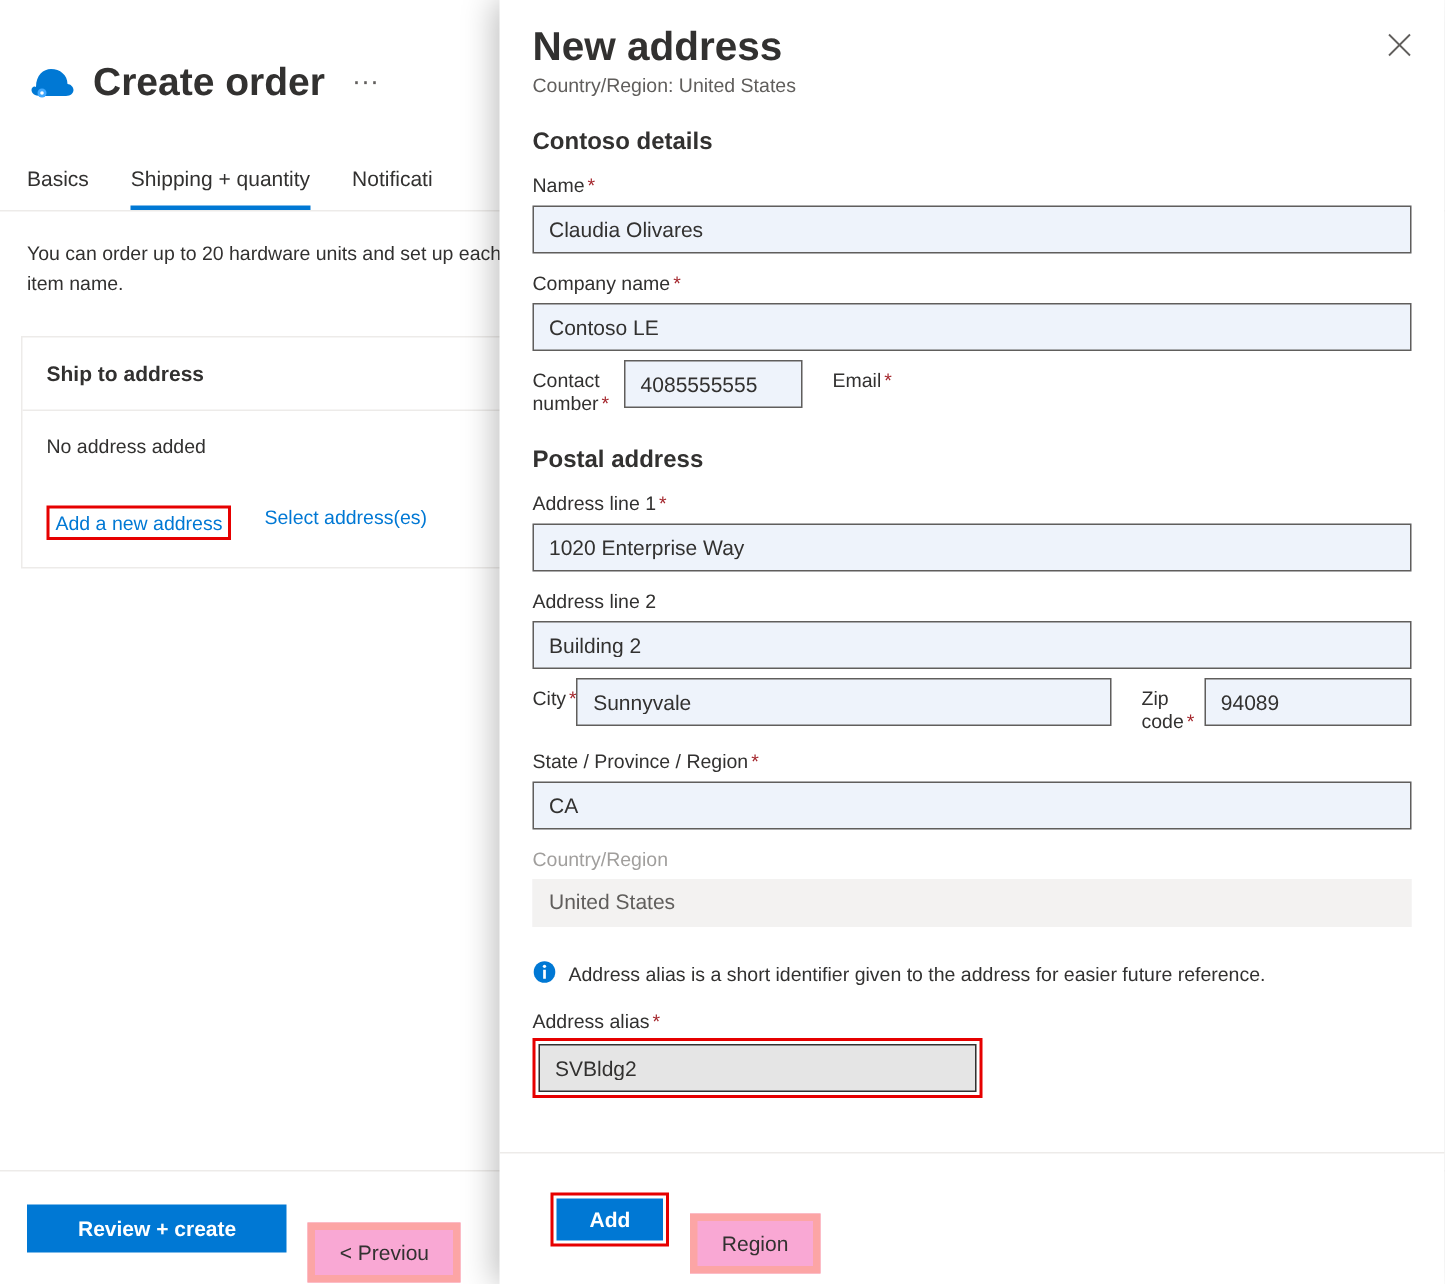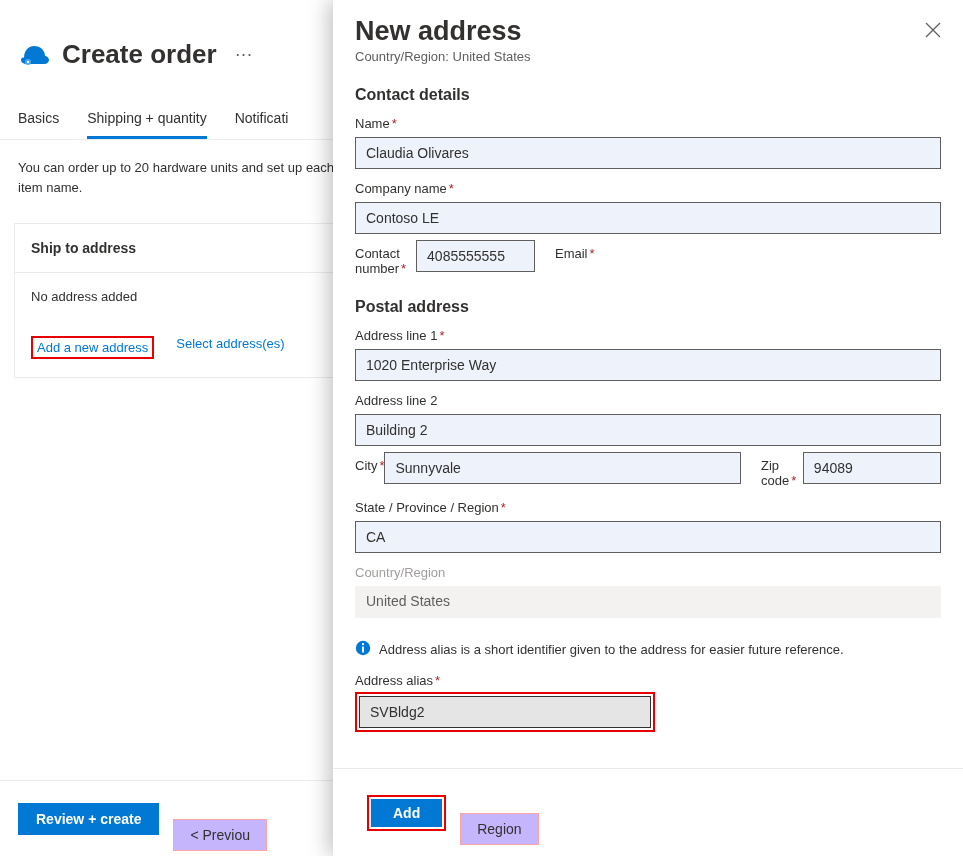--- a/index.html
+++ b/index.html
@@ -52,24 +52,24 @@
   .base-footer {
     position: absolute; left: 0; right: 0; bottom: 0;
     height: 76px; background: #ffffff;
     border-top: 1px solid #edebe9;
     display: flex; align-items: center; gap: 14px;
     padding: 0 18px;
   }
   .btn-primary {
     background: #0078d4; color: #ffffff; border: none;
     font-size: 14px; font-weight: 600;
-    padding: 8px 18px; cursor: pointer;
+    padding: 8px 34px; cursor: pointer;
   }
   .btn-secondary {
-    background: #c4b5fd; color: #323130; border: 1px solid #fca5a5;
+    background: #f9a8d4; color: #323130; border: 5px solid #fca5a5;
     font-size: 14px; padding: 7px 16px; cursor: pointer; margin-top: 32px;
   }
 
   
   .panel {
     position: absolute; top: 0; right: 0; bottom: 0;
     width: 630px; background: #ffffff;
     box-shadow: -4px 0 20px rgba(0,0,0,0.25);
     display: flex; flex-direction: column;
   }
@@ -164,21 +164,21 @@
         <div class="panel-title">New address</div>
         <div class="panel-subtitle">Country/Region: United States</div>
       </div>
       <svg class="close-icon" viewBox="0 0 16 16">
         <line x1="1" y1="1" x2="15" y2="15"></line>
           <line x1="15" y1="1" x2="1" y2="15"></line>
       </svg>
     </div>
 
     
-    <div class="section-title">Contact details</div>
+    <div class="section-title">Contoso details</div>
 
     <div class="field-label">
       <span>Name</span><span class="req">*</span>
     </div>
     <input class="ctl" value="Claudia Olivares" style="">
 
     <div class="field-label">
       <span>Company name</span><span class="req">*</span>
     </div>
     <input class="ctl" value="Contoso LE" style="">

